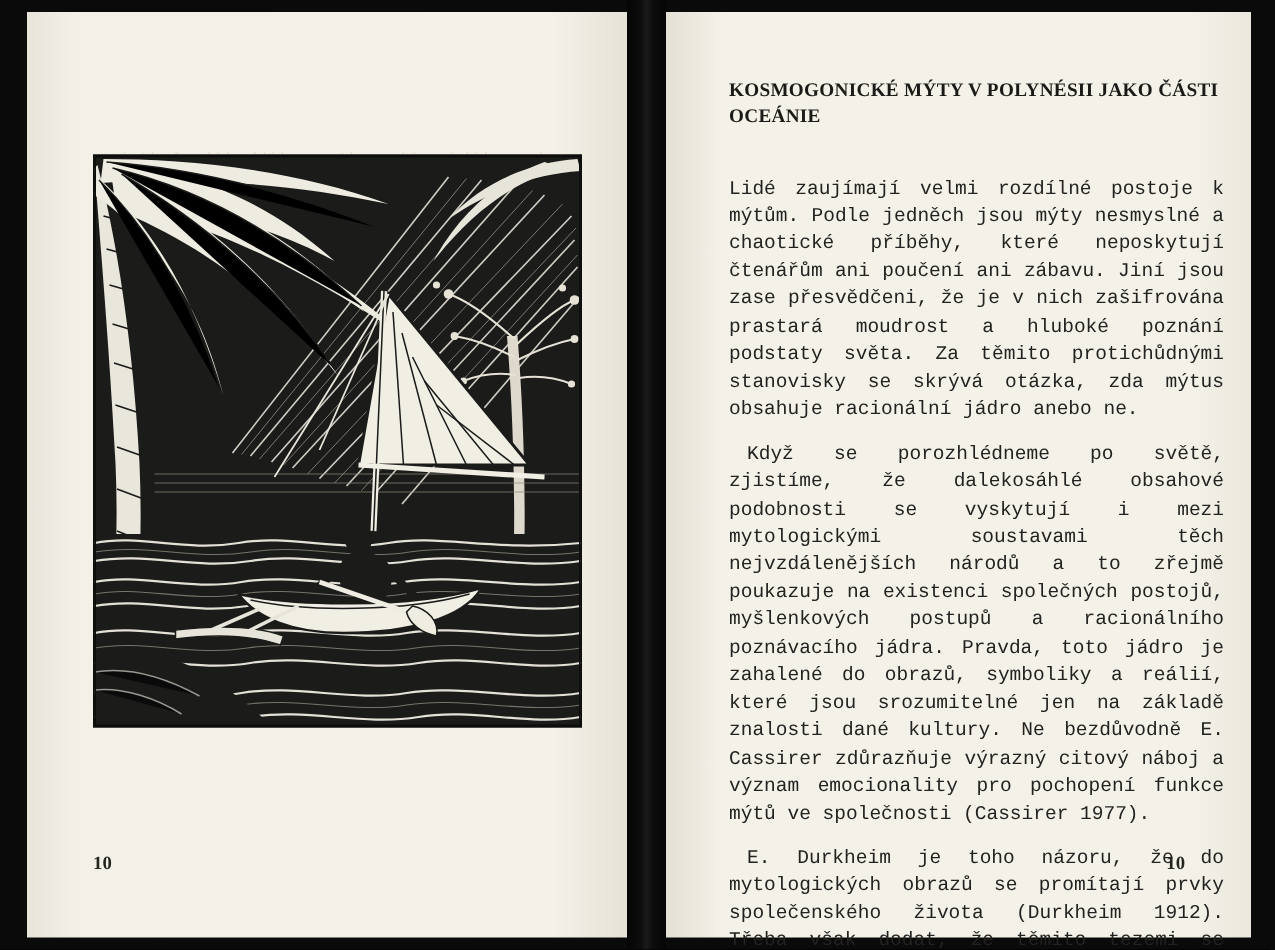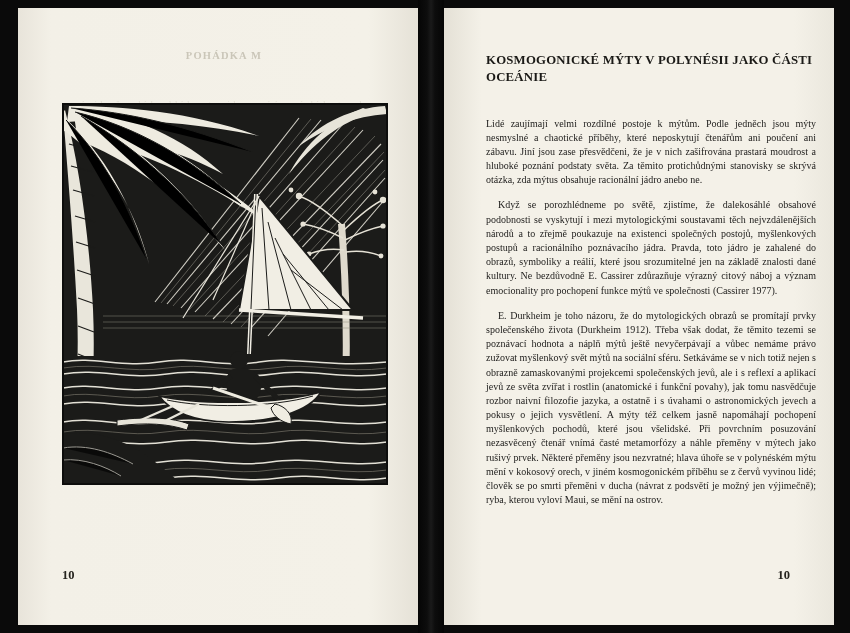--- a/index.html
+++ b/index.html
@@ -109,38 +109,38 @@
     text-transform: none;
     margin: 0 0 30px 0;
   }
   .section-head {
     font-size: 11px;
     font-weight: bold;
     color: #1b1a17;
     margin: 0 0 16px 0;
   }
   .body-p {
-    font-size: 10px;
+    font-size: 13px;
     line-height: 1.42;
     text-align: justify;
     color: #232220;
     margin: 0 0 11px 0;
     text-indent: 12px;
     hyphens: auto;
+    font-family: Liberation Mono, monospace;
   }
   .body-p.first { text-indent: 0; }
 </style>
 </head>
 <body>
 
 <div class="spread">
 
   <div class="page left">
 
-    <div class="ghost-title">POHÁDKA M</div>
     <div class="ghost-block">zazní o jeho přemnohých podobách a o tom, jak se vypráví v oceánských ostrovech, kde se sluncem a mořem rodí příběhy o bozích a lidech, o rybách a ptácích, o lodích a vlnách, jež nesou člověka k novým zemím</div>
 
     <div class="illustration">
       <svg width="324" height="380" viewBox="0 0 324 380" xmlns="http://www.w3.org/2000/svg">
         <rect x="0" y="0" width="324" height="380" fill="#1b1b19"></rect>
 
         <g stroke="#efece1" stroke-width="1.1" opacity="0.85">
           <line x1="318" y1="40" x2="150" y2="215"></line>
           <line x1="320" y1="56" x2="168" y2="220"></line>
           <line x1="322" y1="74" x2="186" y2="226"></line>

